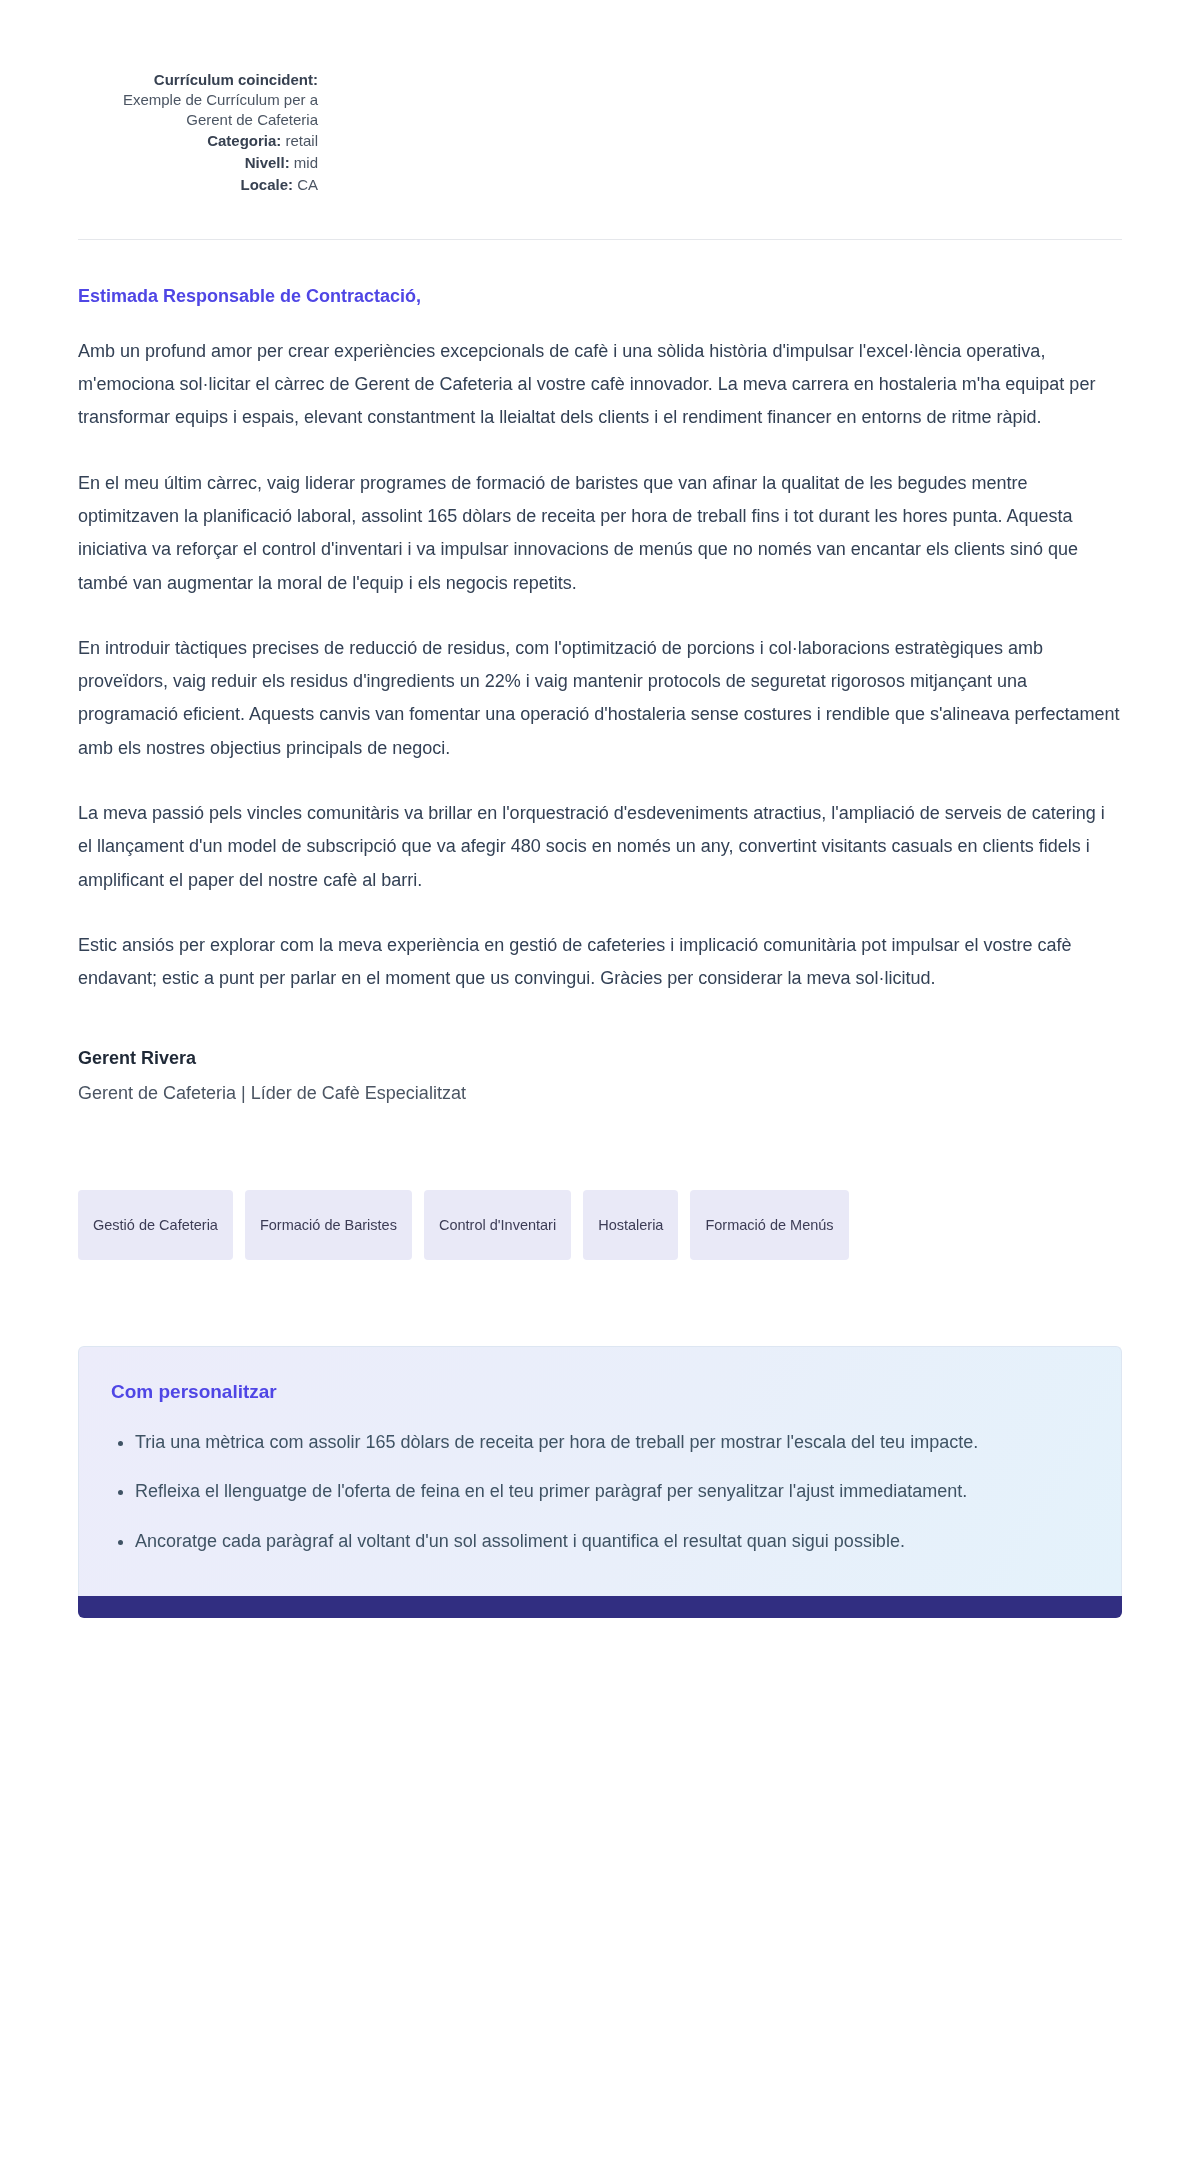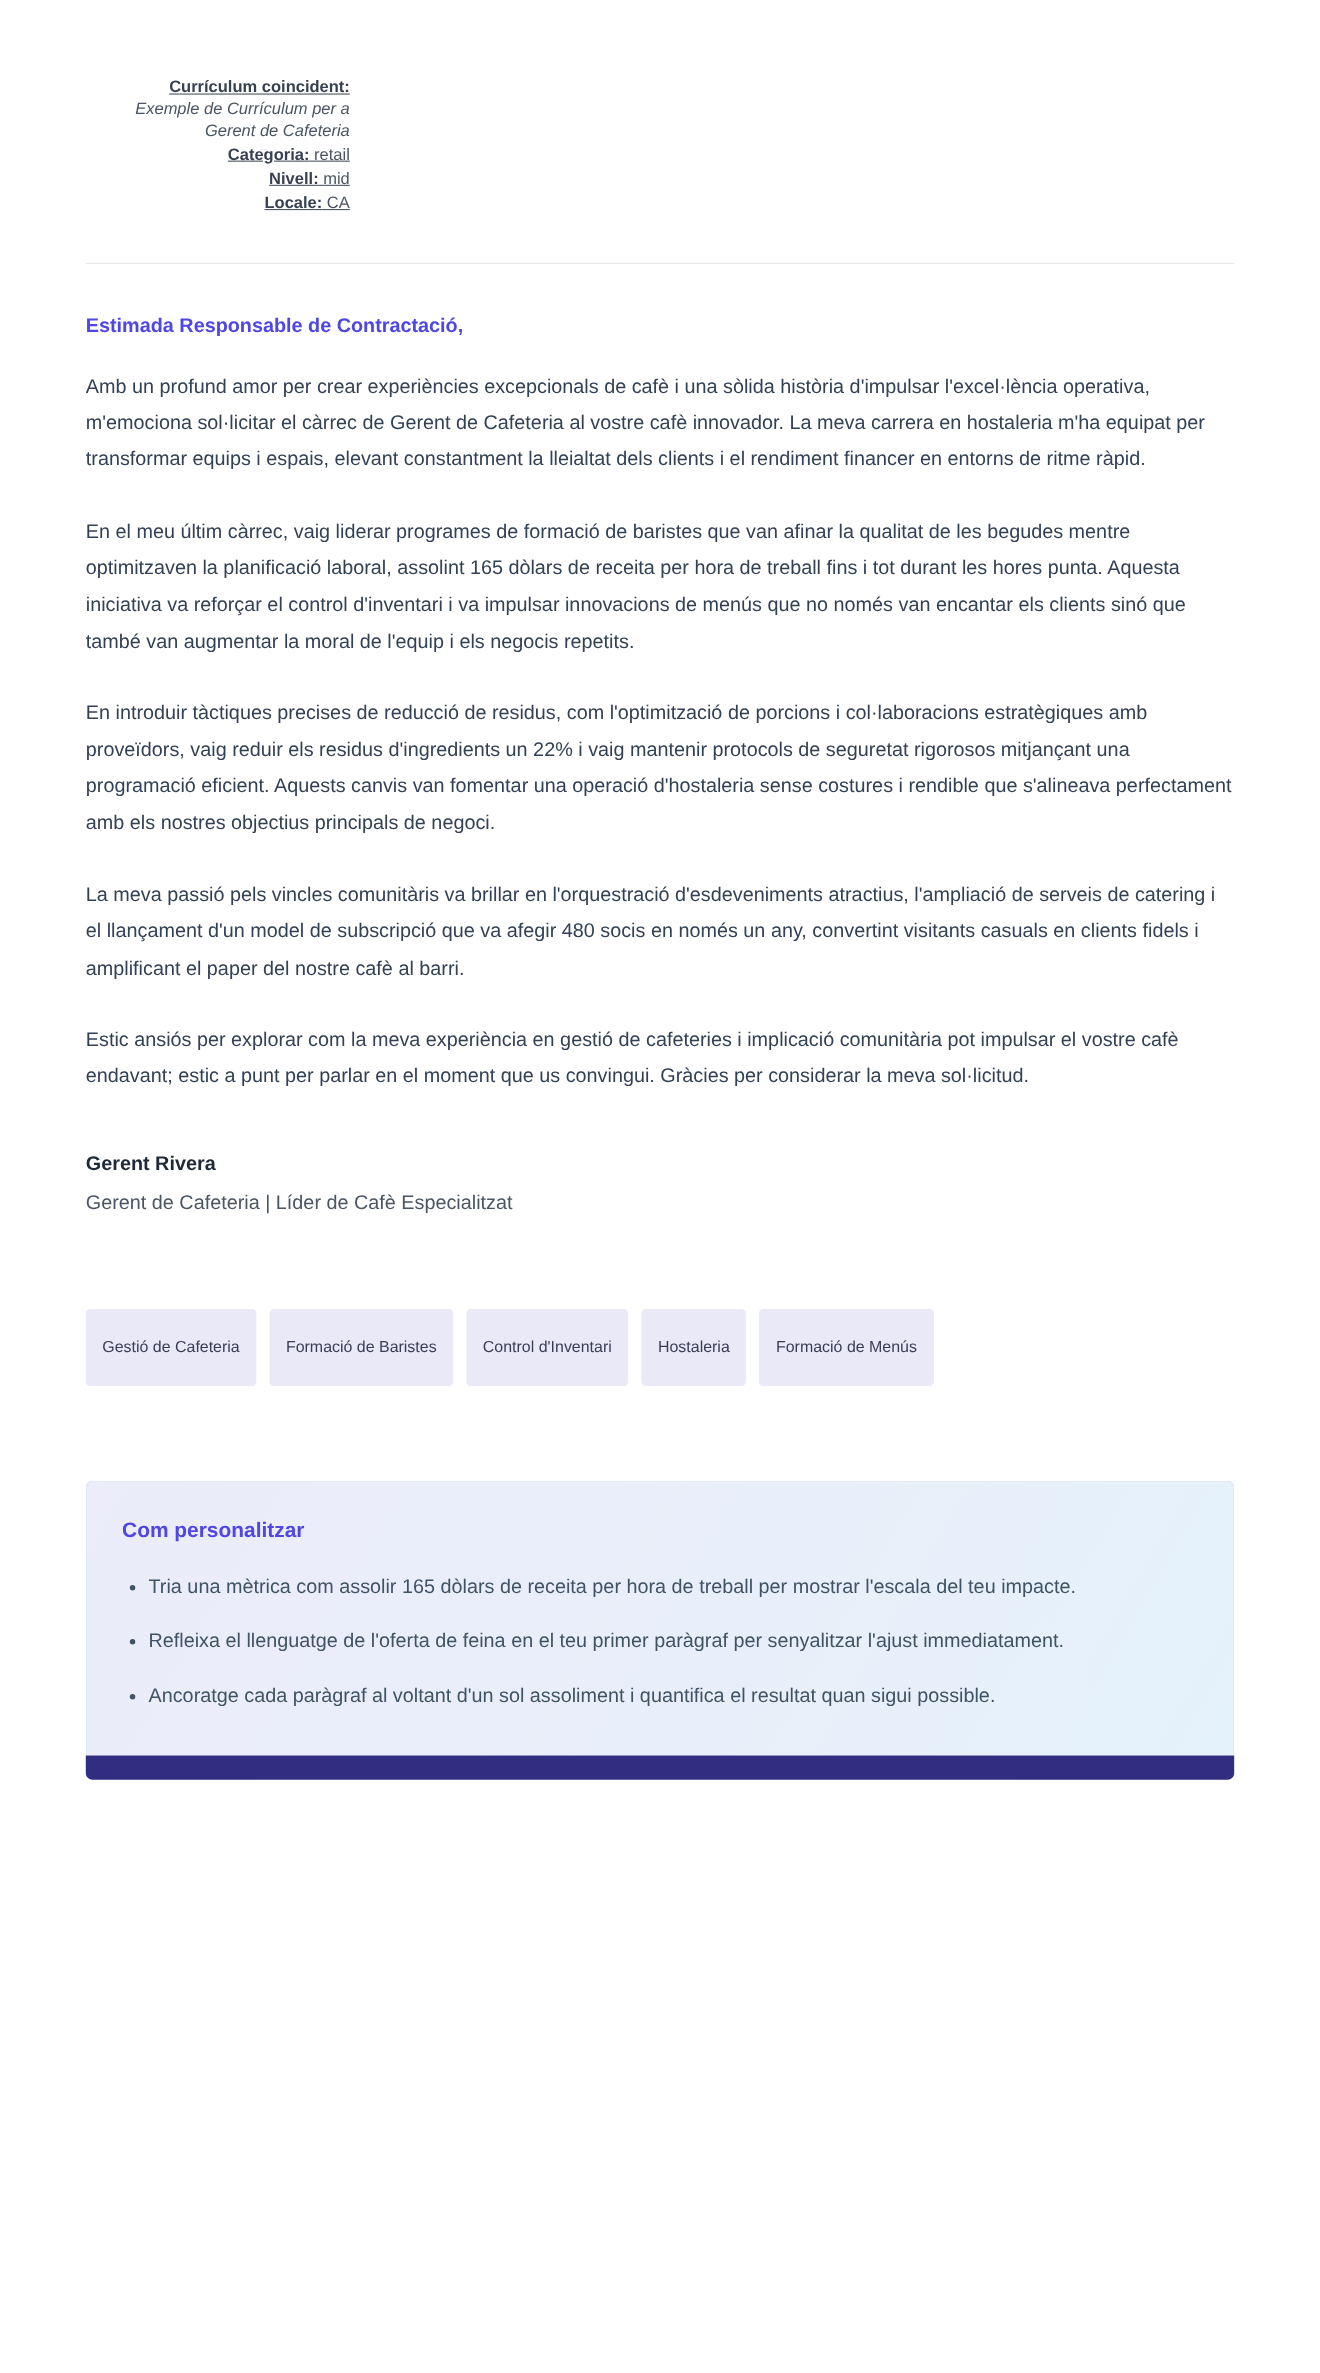--- a/index.html
+++ b/index.html
@@ -49,23 +49,22 @@
     font-size:15px;
     line-height:1.32;
     color:var(--subtle);
     flex-shrink:0;
   }
   .meta-label{font-weight:bold;color:#374151;}
   .meta-link{
     color:var(--subtle);
     text-decoration:none;
     display:inline-block;
-    font-style:italic;
   }
-  .meta-row{margin-top:2px;text-decoration:underline;}
+  .meta-row{margin-top:2px;}
   
   .divider{
     border:none;
     border-top:1px solid #e5e7eb;
     margin:44px 0 46px 0;
   }
   
   .greeting{
     color:var(--accent);
     font-weight:bold;

